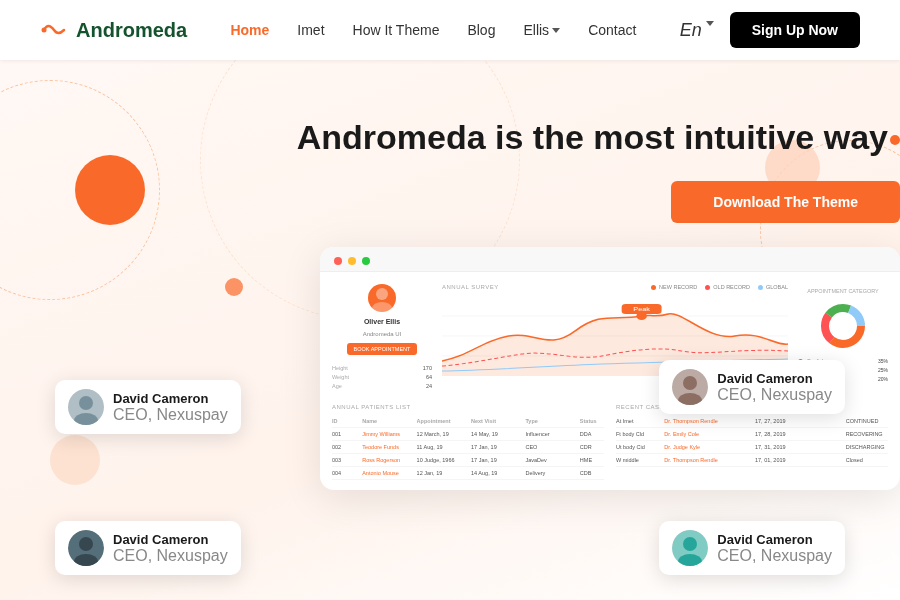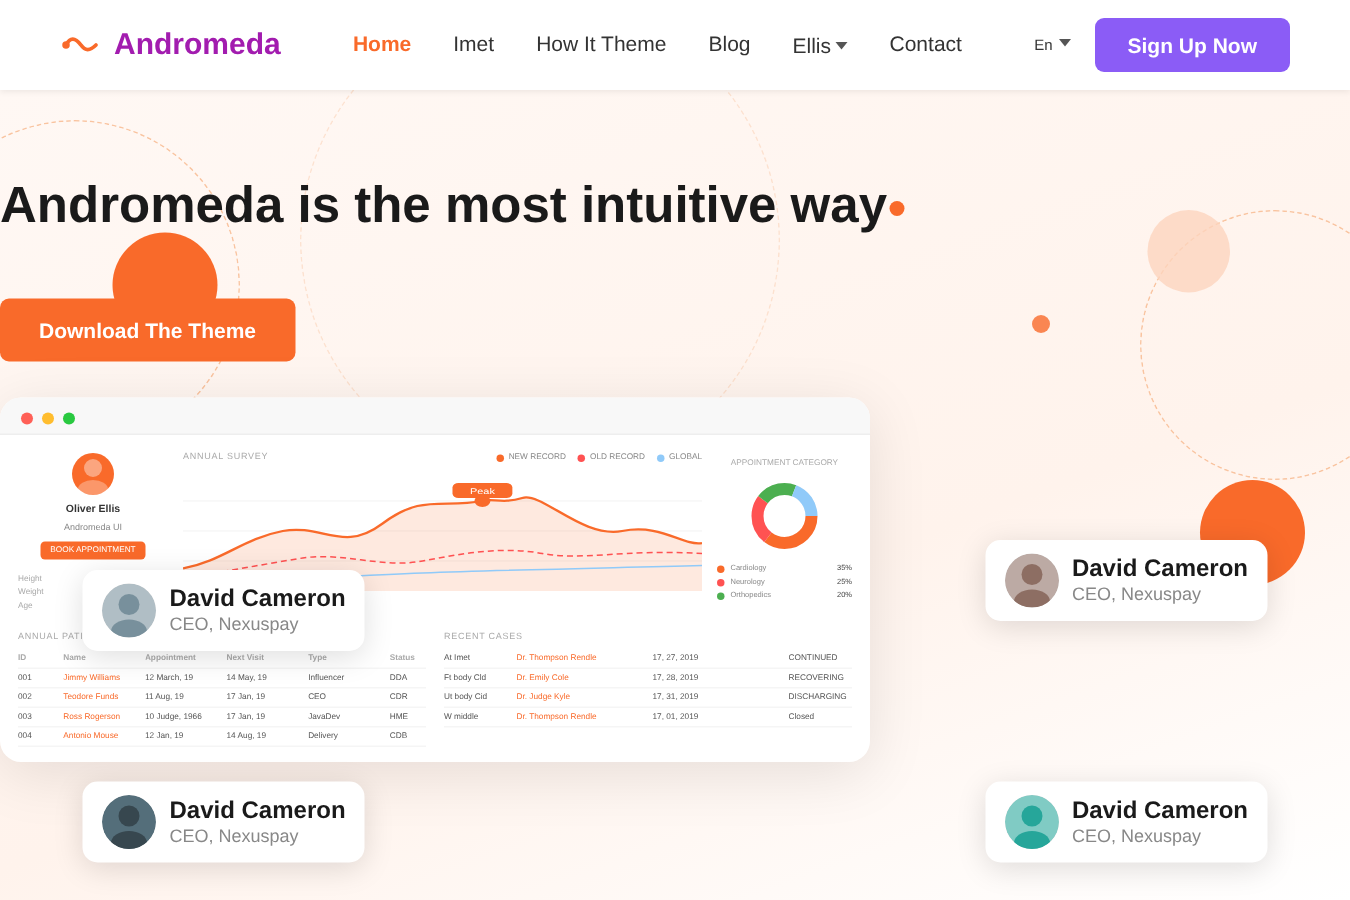--- a/index.html
+++ b/index.html
@@ -22,21 +22,21 @@
       box-shadow: 0 1px 4px rgba(0,0,0,0.07);
       position: relative;
       z-index: 10;
     }
     .logo {
       display: flex;
       align-items: center;
       gap: 8px;
       font-weight: 700;
       font-size: 20px;
-      color: #a21caf;
+      color: #14532d;
     }
     .logo-icon {
       width: 28px;
       height: 20px;
     }
     .nav-links {
       display: flex;
       align-items: center;
       gap: 28px;
       list-style: none;
@@ -46,47 +46,48 @@
       font-size: 14px;
       color: #333;
     }
     .nav-links a.active { color: #f96a2a; font-weight: 600; }
     .nav-right {
       display: flex;
       align-items: center;
       gap: 16px;
     }
     .lang-select {
-      font-size: 10px;
+      font-size: 18px;
       color: #333;
       display: flex;
       align-items: flex-start;
       gap: 4px;
       cursor: pointer;
+      font-style: italic;
     }
     .btn-signup {
-      background: #8b5cf6;
+      background: #000000;
       color: #fff;
       border: none;
       padding: 10px 22px;
       border-radius: 6px;
       font-size: 14px;
       font-weight: 600;
       cursor: pointer;
     }
 
     
     .hero {
       position: relative;
       background: linear-gradient(160deg, #fff8f4 0%, #fff3ec 60%, #fff 100%);
       height: 540px;
       overflow: hidden;
       display: flex;
       flex-direction: column;
-      align-items: flex-start;
+      align-items: flex-end;
       padding-top: 55px;
     }
 
     
     .deco-circle {
       position: absolute;
       border-radius: 50%;
       pointer-events: none;
     }
     .dc1 { width: 70px; height: 70px; background: #f96a2a; top: 95px; left: 75px; }
@@ -120,25 +121,25 @@
     .hero-title .dot-orange {
       display: inline-block;
       width: 10px;
       height: 10px;
       background: #f96a2a;
       border-radius: 50%;
       margin-left: 2px;
       vertical-align: middle;
     }
     .btn-download {
-      margin-top: 40px;
+      margin-top: 22px;
       background: #f96a2a;
       color: #fff;
       border: none;
-      padding: 13px 26px;
+      padding: 13px 42px;
       border-radius: 6px;
       font-size: 14px;
       font-weight: 600;
       cursor: pointer;
       position: relative;
       z-index: 2;
     }
 
     
     .dashboard-wrap {
@@ -359,26 +360,26 @@
     .float-avatar {
       width: 36px;
       height: 36px;
       border-radius: 50%;
       overflow: hidden;
       background: #ddd;
       flex-shrink: 0;
     }
     .float-avatar svg { width: 100%; height: 100%; }
     .float-name {
-      font-size: 16px;
+      font-size: 13px;
       font-weight: 700;
       color: #1a1a1a;
     }
     .float-role {
-      font-size: 12px;
+      font-size: 16px;
       color: #888;
     }
     .fc-tl { top: 320px; left: 55px; }
     .fc-tr { top: 300px; right: 55px; }
     .fc-bl { bottom: 25px; left: 55px; }
     .fc-br { bottom: 25px; right: 55px; }
 
     
     .pages-link {
       display: flex;

